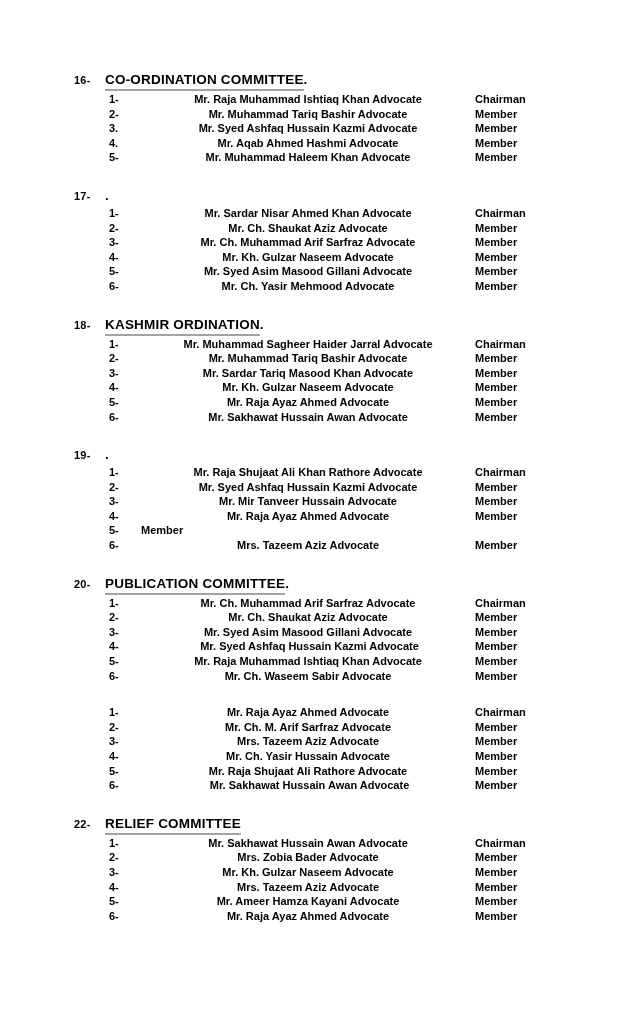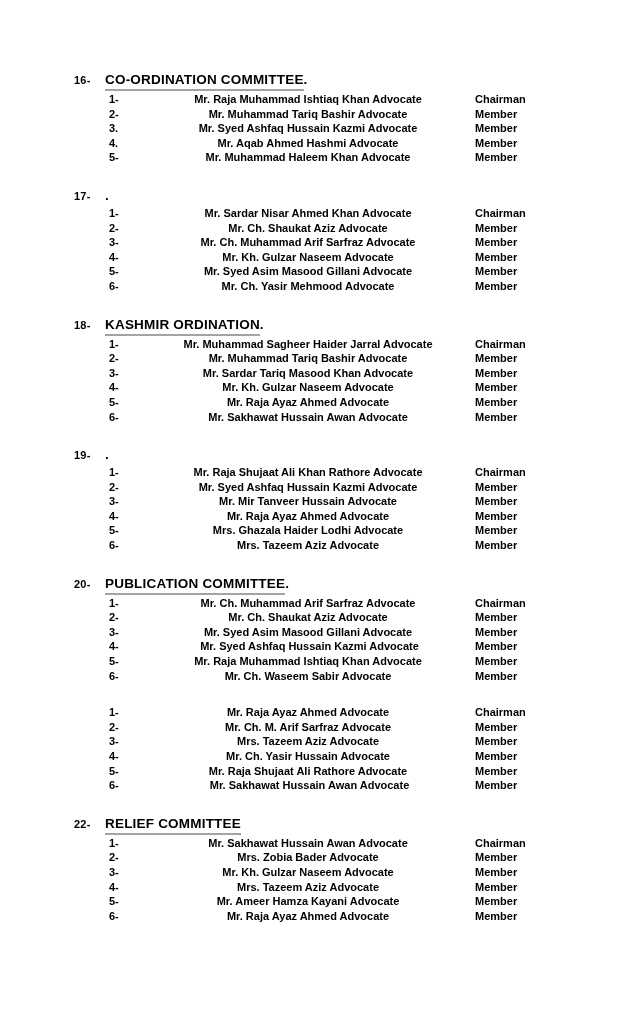--- a/index.html
+++ b/index.html
@@ -223,21 +223,20 @@
   </div>
 
   <div class="member-row">
     <span class="mem-num">4-</span>
     <span class="mem-name">Mr. Raja Ayaz Ahmed Advocate</span>
     <span class="mem-role">Member</span>
   </div>
 
   <div class="member-row">
     <span class="mem-num">5-</span>
-    <span class="mem-name">Mrs. Ghazala Haider Lodhi Advocate</span>
     <span class="mem-role">Member</span>
   </div>
 
   <div class="member-row">
     <span class="mem-num">6-</span>
     <span class="mem-name">Mrs. Tazeem Aziz Advocate</span>
     <span class="mem-role">Member</span>
   </div>
 </div>
   </section>

